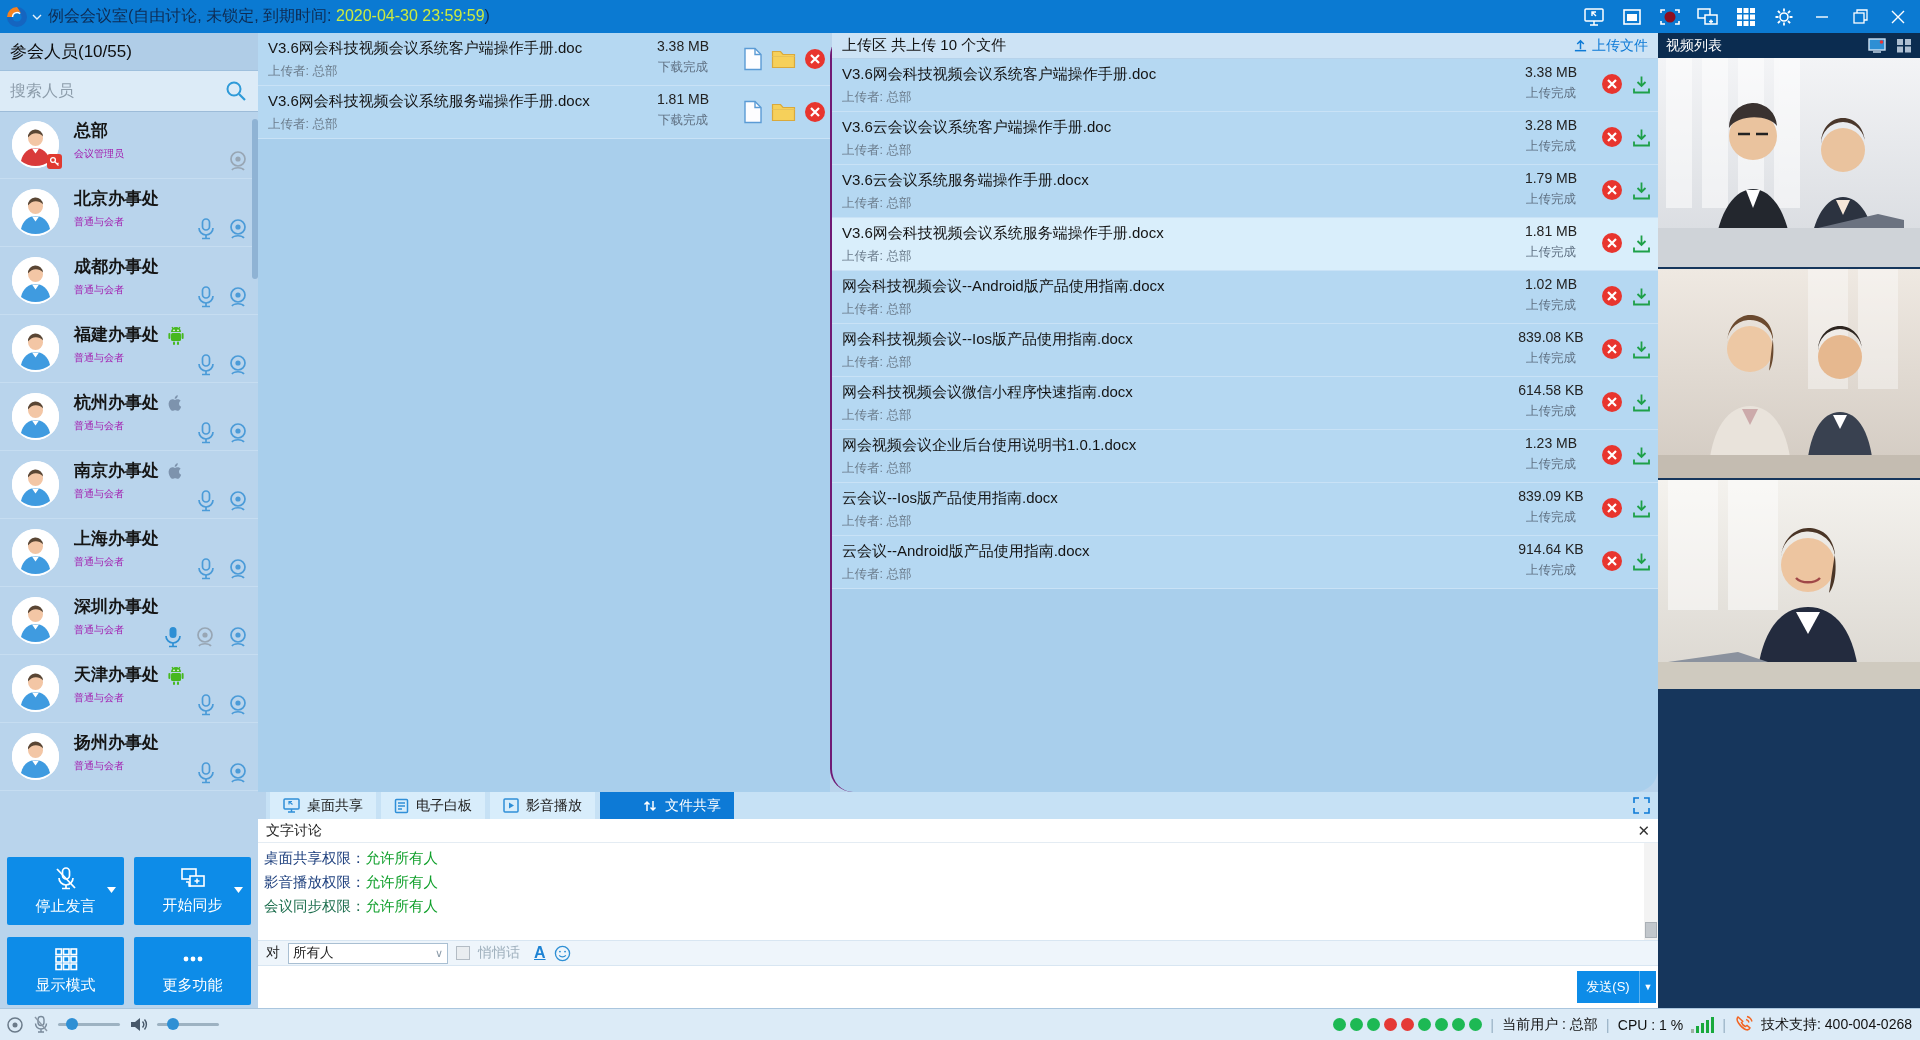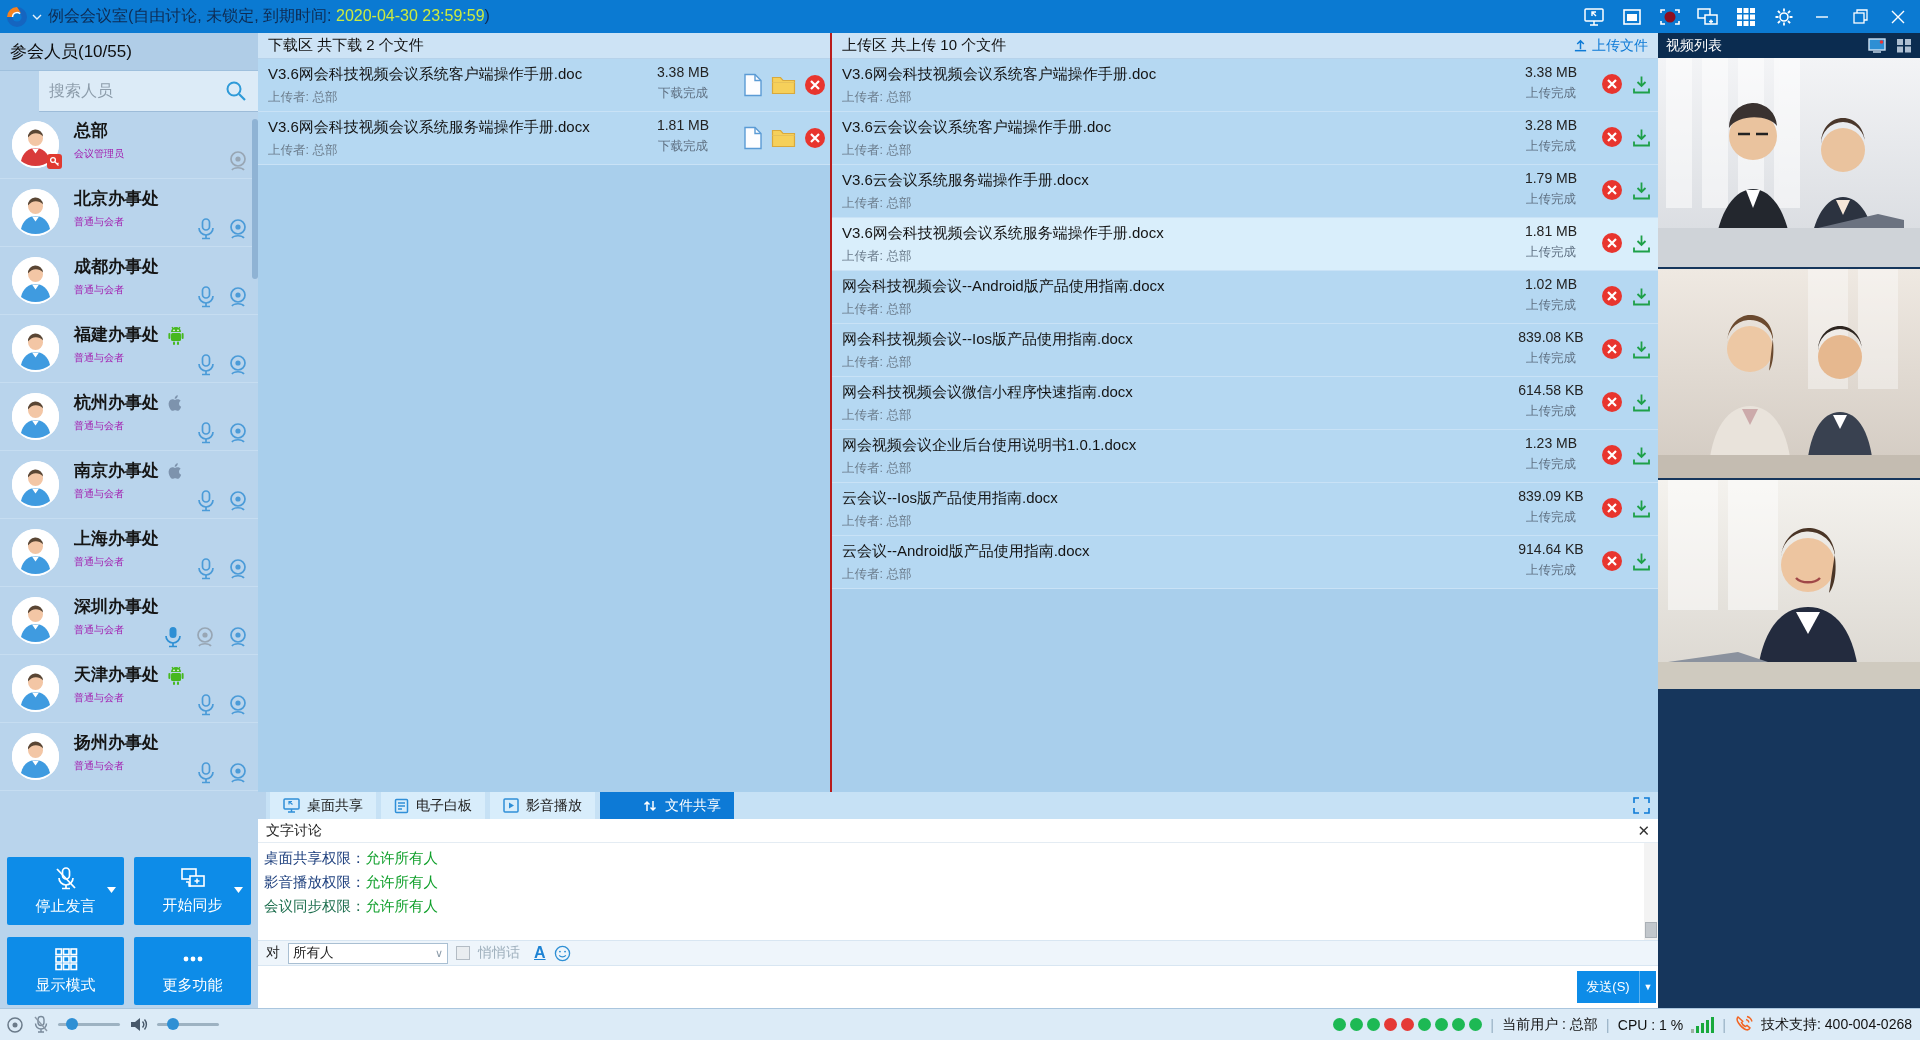--- a/index.html
+++ b/index.html
@@ -14,21 +14,21 @@
   .t-chev{margin-right:6px;cursor:pointer;}
   .t-title{font-size:16px;white-space:nowrap;}
   .t-time{color:#cdeb3f;}
   .t-icons{margin-left:auto;display:flex;align-items:center;gap:14px;padding-right:10px;}
   .t-ic{width:24px;height:22px;display:flex;align-items:center;justify-content:center;cursor:pointer;}
 
   
   .sidebar{position:absolute;left:0;top:33px;width:258px;height:975px;background:#b9d4ec;}
   .sb-header{height:37px;background:#b0cde7;display:flex;align-items:center;padding-left:10px;
              font-size:17px;color:#0d0d0d;border-bottom:1px solid #9fc0dd;}
-  .sb-search{height:40px;background:#404040;position:relative;border-bottom:1px solid #9dbcd9;margin-left:39px;}
+  .sb-search{height:40px;background:#404040;position:relative;border-bottom:1px solid #9dbcd9;}
   .sb-search input{width:100%;height:100%;box-sizing:border-box;background:#dcebf7;border:none;
              outline:none;font-size:16px;color:#444;padding:0 40px 0 10px;
              font-family:"Liberation Sans","DejaVu Sans",sans-serif;}
   .sb-search input::placeholder{color:#8d9dab;}
   .sb-mag{position:absolute;right:10px;top:8px;cursor:pointer;}
   .plist{position:absolute;top:78px;left:0;right:0;height:685px;overflow:hidden;}
   .prow{height:68px;position:relative;border-bottom:1px solid #c6ddf1;cursor:pointer;box-sizing:border-box;}
   .avatar{position:absolute;left:12px;top:10px;width:47px;height:47px;border-radius:50%;background:#fff;overflow:visible;}
   .keybadge{position:absolute;right:-3px;bottom:-1px;width:15px;height:15px;background:#e03a30;border-radius:3px;
             display:flex;align-items:center;justify-content:center;}
@@ -43,21 +43,21 @@
               grid-template-columns:1fr 1fr;grid-auto-rows:68px;gap:12px 10px;}
   .sb-btn{background:#0d8ce8;color:#fff;border-radius:2px;display:flex;flex-direction:column;
           align-items:center;justify-content:center;gap:5px;cursor:pointer;position:relative;}
   .sb-btn .lbl{font-size:15px;}
   .sb-btn .dd{position:absolute;right:8px;top:30px;}
 
   
   .main{position:absolute;left:258px;top:33px;width:1400px;height:975px;}
   .panes{position:absolute;top:0;left:0;right:0;height:759px;display:flex;}
   .dpane{width:572px;background:#a9cfec;}
-  .upane{flex:1;background:#a9cfec;border-left:2px solid #b91c1c;}
+  .upane{flex:1;background:#a9cfec;border-left:2px solid #701a75;border-radius:23px;}
   .pane-header{height:25px;background:#cde3f5;display:flex;align-items:center;padding:0 10px;
                font-size:15px;color:#111;border-bottom:1px solid #b6d2ea;}
   .pane-header .uplink{margin-left:auto;display:flex;align-items:center;gap:4px;color:#0d7ad6;
                font-size:14px;cursor:pointer;}
   .frow{height:53px;background:#b5d8f2;border-bottom:1px solid #c9e2f6;position:relative;box-sizing:border-box;}
   .frow.hl{background:#d9eefb;}
   .fname{position:absolute;left:10px;top:6px;font-size:15px;color:#141414;white-space:nowrap;}
   .fup{position:absolute;left:10px;top:30px;font-size:12.5px;color:#6b7c8c;}
   .fsizeblk{position:absolute;top:5px;width:110px;text-align:center;}
   .dpane .fsizeblk{right:92px;}
@@ -641,23 +641,20 @@
           </svg>
         </span>
         <span class="lbl">更多功能</span>
       </div>
     </div>
 </div>
 
 <div class="main">
   <div class="panes">
     <div class="dpane">
-      <div class="pane-header">
-          <span>下载区 共下载 2 个文件</span>
-        </div>
       <div id="dlist">
           <div class="frow">
             <span class="fname">V3.6网会科技视频会议系统客户端操作手册.doc</span>
             <span class="fup">上传者: 总部</span>
             <span class="fsizeblk">
               <div class="fsize">3.38 MB</div>
               <div class="fstat">下载完成</div>
             </span>
             <span class="facts">
               <span class="fic">

